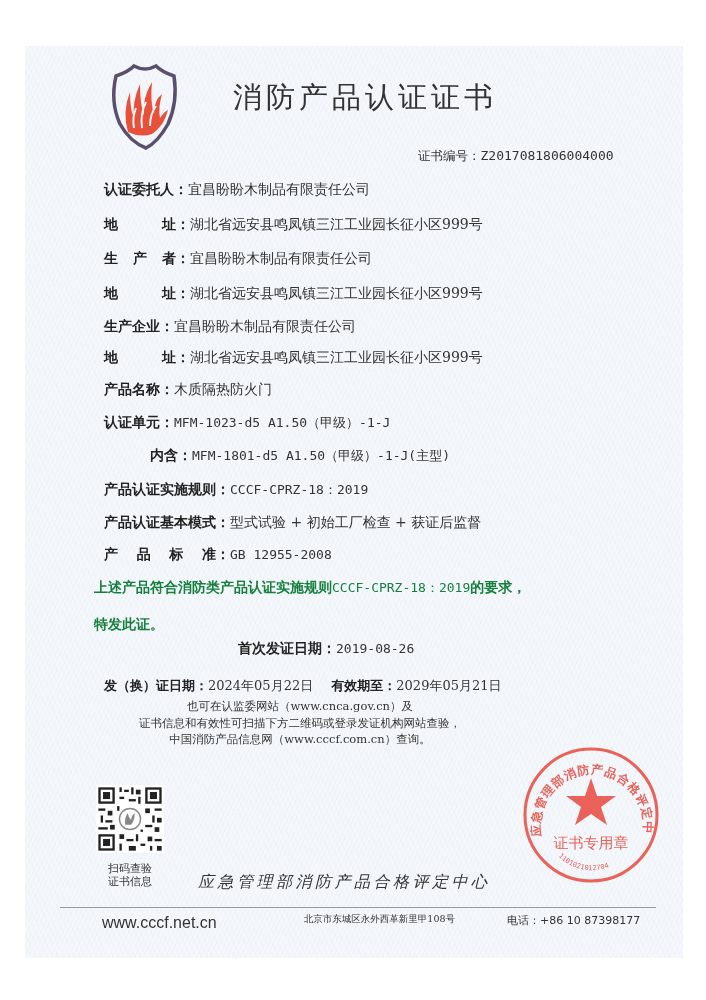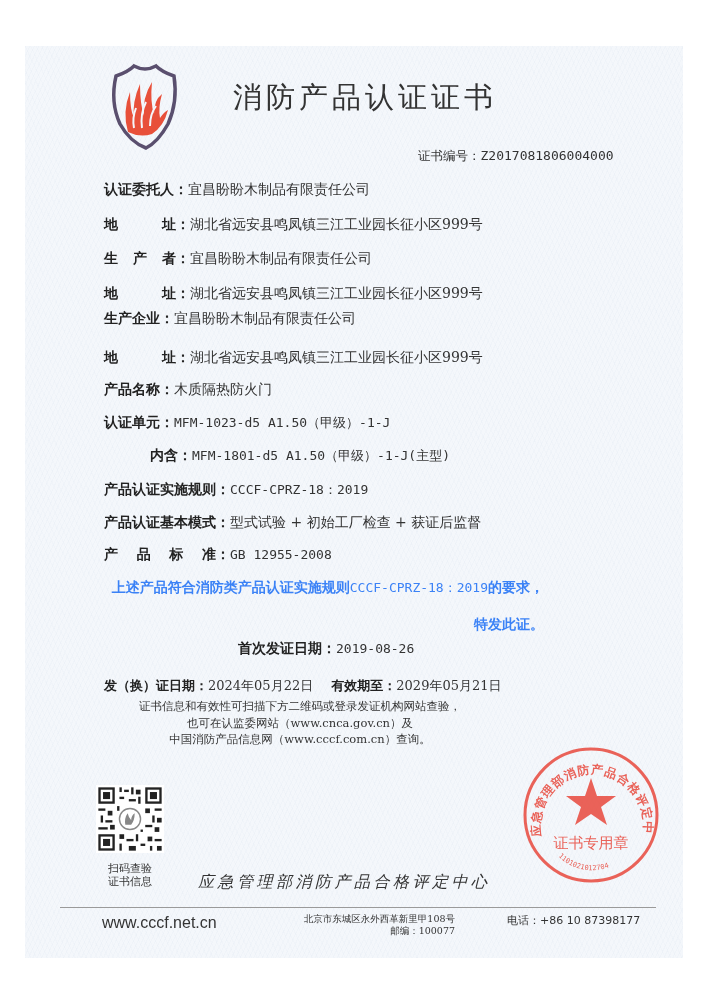--- a/index.html
+++ b/index.html
@@ -20,21 +20,21 @@
     color: #333; font-family: "DejaVu Sans", "Liberation Sans", sans-serif; font-weight: normal; text-align: center;
   }
   .cert-no {
     position: absolute; left: 418px; top: 148px; font-size: 12.5px; color: #333;
   }
   .row { position: absolute; left: 104px; font-size: 14px; white-space: nowrap; }
   .lbl { font-weight: bold; color: #222; font-family: "DejaVu Sans", "Liberation Sans", sans-serif; display: inline-block; }
   .val { color: #333; }
   .mono { font-family: "DejaVu Sans Mono", "Liberation Mono", monospace; font-size: 13px; }
   .spread { display: inline-flex; justify-content: space-between; width: 72px; }
-  .statement { position: absolute; left: 104px; top: 569px; width: 440px; font-size: 14px; font-weight: bold; line-height: 36px; font-family: "DejaVu Sans", "Liberation Sans", sans-serif; color: #3b82f6; text-align: right; }
+  .statement { position: absolute; left: 94px; top: 569px; width: 440px; font-size: 14px; font-weight: bold; line-height: 36px; font-family: "DejaVu Sans", "Liberation Sans", sans-serif; color: #15803d; }
   .statement .mono { font-weight: normal; }
   .first-issue { position: absolute; left: 238px; top: 640px; font-size: 14px; white-space: nowrap; }
   .issue { position: absolute; left: 104px; top: 677px; font-size: 13px; white-space: nowrap; }
   .notice { position: absolute; left: 100px; top: 698px; width: 400px; text-align: center; font-size: 11.5px; line-height: 16.5px; color: #333; font-family: "DejaVu Serif", serif; }
   .qr { position: absolute; left: 96px; top: 785px; width: 68px; height: 68px; background: #fff; }
   .qr-caption { position: absolute; left: 95px; top: 862px; width: 70px; text-align: center; font-size: 11px; line-height: 13px; color: #333; font-family: "DejaVu Sans", sans-serif; }
   .authority { position: absolute; left: 198px; top: 872px; font-size: 16px; letter-spacing: 3.5px; color: #333; font-style: italic; }
   .sep { position: absolute; left: 60px; top: 907px; width: 596px; height: 1px; background: #9a9a9a; }
   .foot-url { position: absolute; left: 62px; top: 914px; font-size: 16px; color: #333; font-family: Liberation Sans, sans-serif; margin-left: 40px; }
   .foot-addr { position: absolute; left: 205px; top: 913px; width: 250px; text-align: right; font-size: 9.5px; line-height: 11.5px; color: #333; }
@@ -72,21 +72,21 @@
       <span>产</span>
       <span>者</span>
     </span><span class="lbl">：</span><span class="val">宜昌盼盼木制品有限责任公司</span>
 </div>
 <div class="row" style="top:285px">
   <span class="lbl spread">
       <span>地</span>
       <span>址</span>
     </span><span class="lbl">：</span><span class="val">湖北省远安县鸣凤镇三江工业园长征小区999号</span>
 </div>
-<div class="row" style="top:310px">
+<div class="row" style="top:318px">
   <span class="lbl">生产企业：</span><span class="val">宜昌盼盼木制品有限责任公司</span>
 </div>
 <div class="row" style="top:349px">
   <span class="lbl spread">
       <span>地</span>
       <span>址</span>
     </span><span class="lbl">：</span><span class="val">湖北省远安县鸣凤镇三江工业园长征小区999号</span>
 </div>
 <div class="row" style="top:381px">
   <span class="lbl">产品名称：</span><span class="val">木质隔热防火门</span>
@@ -118,22 +118,22 @@
 
 <div class="first-issue">
   <span class="lbl">首次发证日期：</span><span class="val mono">2019-08-26</span>
 </div>
 <div class="issue">
   <span class="lbl">发（换）证日期：</span><span class="val">2024年05月22日</span>
   <span class="lbl" style="margin-left:14px">有效期至：</span><span class="val">2029年05月21日</span>
 </div>
 
 <div class="notice">
+  <div>也可在认监委网站（www.cnca.gov.cn）及</div>
   <div>证书信息和有效性可扫描下方二维码或登录发证机构网站查验，</div>
-  <div>也可在认监委网站（www.cnca.gov.cn）及</div>
   <div>中国消防产品信息网（www.cccf.com.cn）查询。</div>
 </div>
 
 <svg class="qr" viewBox="0 0 29 29">
   <rect width="29" height="29" fill="#fff"></rect>
   <g fill="#222">
     <rect x="1" y="1" width="7" height="7"></rect>
       <rect x="2" y="2" width="5" height="5" fill="#fff"></rect>
       <rect x="3" y="3" width="3" height="3"></rect>
     <rect x="21" y="1" width="7" height="7"></rect>
@@ -197,15 +197,14 @@
   <text x="71" y="104" text-anchor="middle" font-size="15" fill="#e8483c" opacity="0.85" font-family="DejaVu Sans, sans-serif">证书专用章</text>
   <text font-size="7" fill="#e8483c" opacity="0.85" font-family="DejaVu Sans Mono, monospace">
     <textPath href="#sealArcBottom" startOffset="4%">1101021012704</textPath>
   </text>
 </svg>
 
 <div class="sep"></div>
 <div class="foot-url">www.cccf.net.cn</div>
 <div class="foot-addr">
   <div>北京市东城区永外西革新里甲108号</div>
-  <div>邮编：100077</div>
 </div>
 <div class="foot-tel">电话：+86 10 87398177</div>
 
 </body></html>

